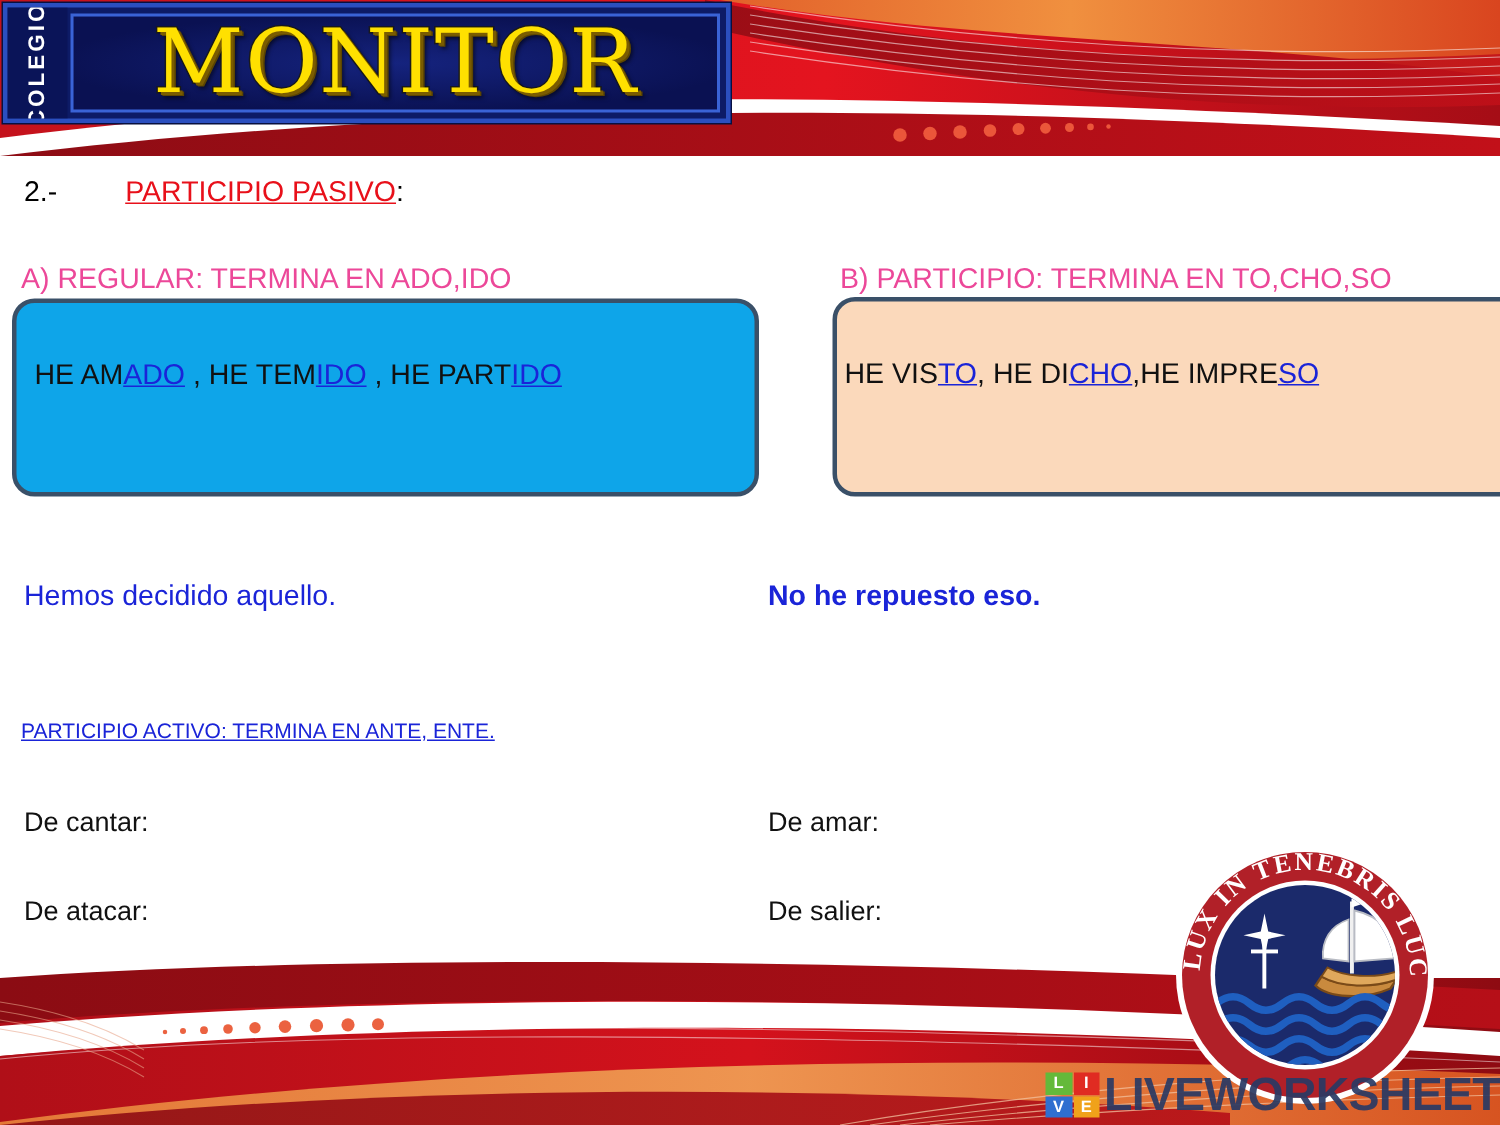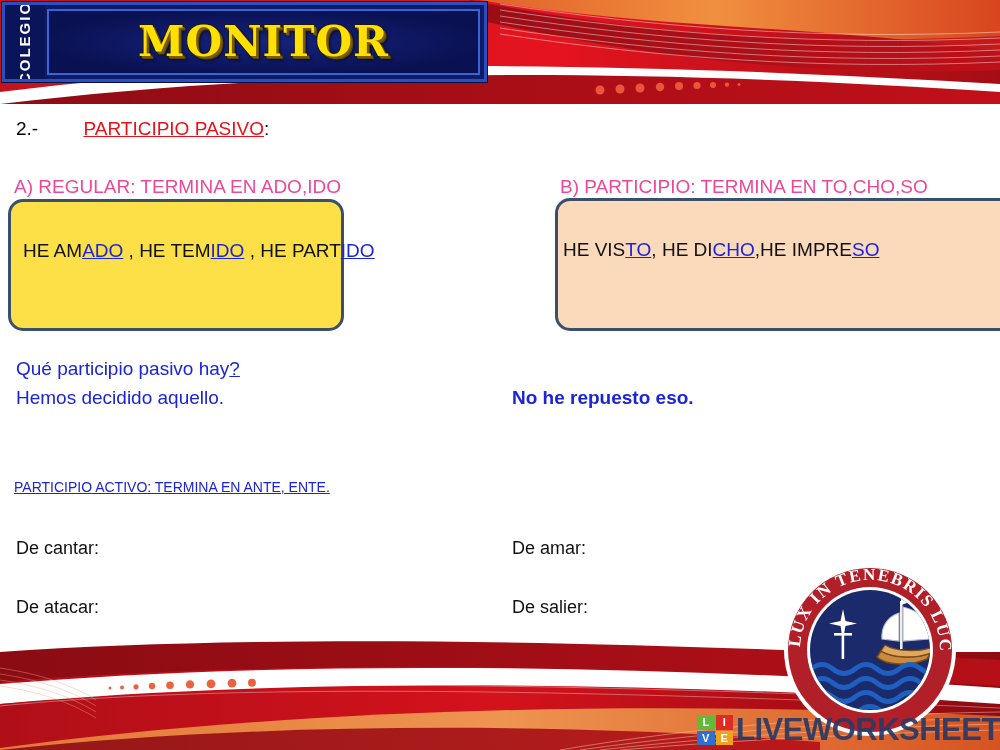--- a/index.html
+++ b/index.html
@@ -68,22 +68,22 @@
     right: 4px; bottom: 4px;
     border: 2px solid #3a63d6;
     background: radial-gradient(ellipse at 50% 50%, #15237e 0%, #0a1152 75%);
     overflow: hidden;
   }
   .logo-word {
     position: absolute;
     left: 50%; top: 50%;
     transform: translate(-50%, -52%);
     font-family: "DejaVu Serif", serif;
-    font-weight: bold;
-    font-size: 42px;
+    font-weight: normal;
+    font-size: 59px;
     letter-spacing: 1px;
     color: #ffe000;
     white-space: nowrap;
     -webkit-text-stroke: 2px #1a1a1a;
     paint-order: stroke fill;
     text-shadow:
       2px 2px 0 #7a5c00,
       3px 3px 0 #5c4500,
       4px 4px 3px rgba(0,0,0,0.6);
   }
@@ -133,22 +133,22 @@
 
   
   .ansbox {
     position: absolute;
     box-sizing: border-box;
     border: 3px solid #3a5068;
     border-radius: 15px;
   }
   .box-green {
     left: 8px; top: 199px;
-    width: 336px; height: 132px;
-    background: #fde047;
+    width: 498px; height: 132px;
+    background: #0ea5e9;
   }
   .box-peach {
     left: 555px; top: 198px;
     width: 508px; height: 133px;
     background: #fbd9bb;
   }
   .box-text {
     position: absolute;
     left: 12px;
     top: 38px;
@@ -276,23 +276,20 @@
       <span>HE AM</span><span class="u-blue">ADO</span><span> , HE TEM</span><span class="u-blue">IDO</span><span> , HE PART</span><span class="u-blue">IDO</span>
     </div>
   </div>
 
   <div class="ansbox box-peach">
     <div class="box-text" style="left:5px;">
       <span>HE VIS</span><span class="u-blue">TO</span><span>, HE DI</span><span class="u-blue">CHO</span><span>,HE IMPRE</span><span class="u-blue">SO</span>
     </div>
   </div>
 
-  <div class="line t-blue" style="left:16px; top:358px;">
-    <span>Qué participio pasivo hay</span><span class="u-mark">?</span>
-  </div>
   <div class="line t-blue" style="left:16px; top:387px;">Hemos decidido aquello.</div>
   <div class="line t-blue" style="left:512px; top:387px;font-weight:bold;">No he repuesto eso.</div>
 
   <div class="line t-blue-ul" style="left:14px; top:479px;">PARTICIPIO ACTIVO: TERMINA EN ANTE, ENTE.</div>
 
   <div class="line t-black" style="left:16px; top:538px;">De cantar:</div>
   <div class="line t-black" style="left:512px; top:538px;">De amar:</div>
   <div class="line t-black" style="left:16px; top:597px;">De atacar:</div>
   <div class="line t-black" style="left:512px; top:597px;">De salier:</div>
 

